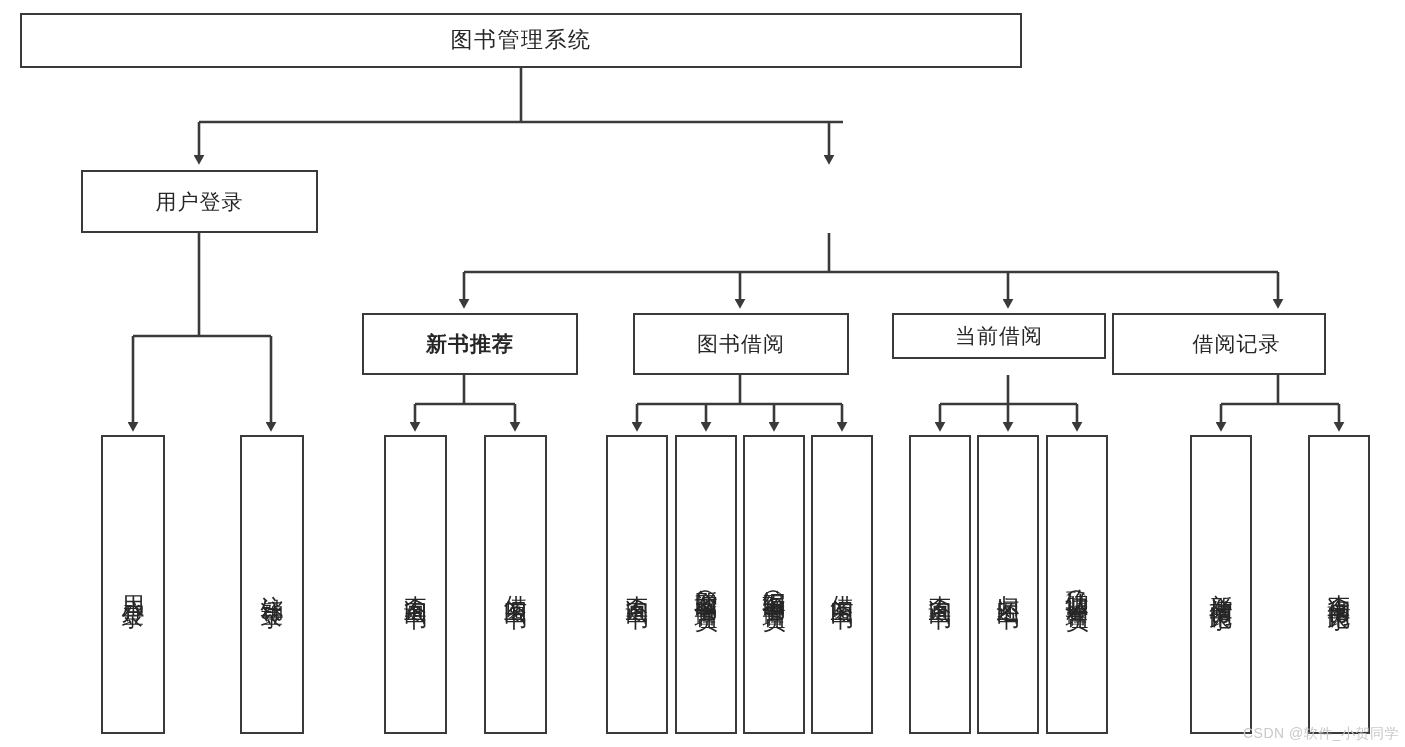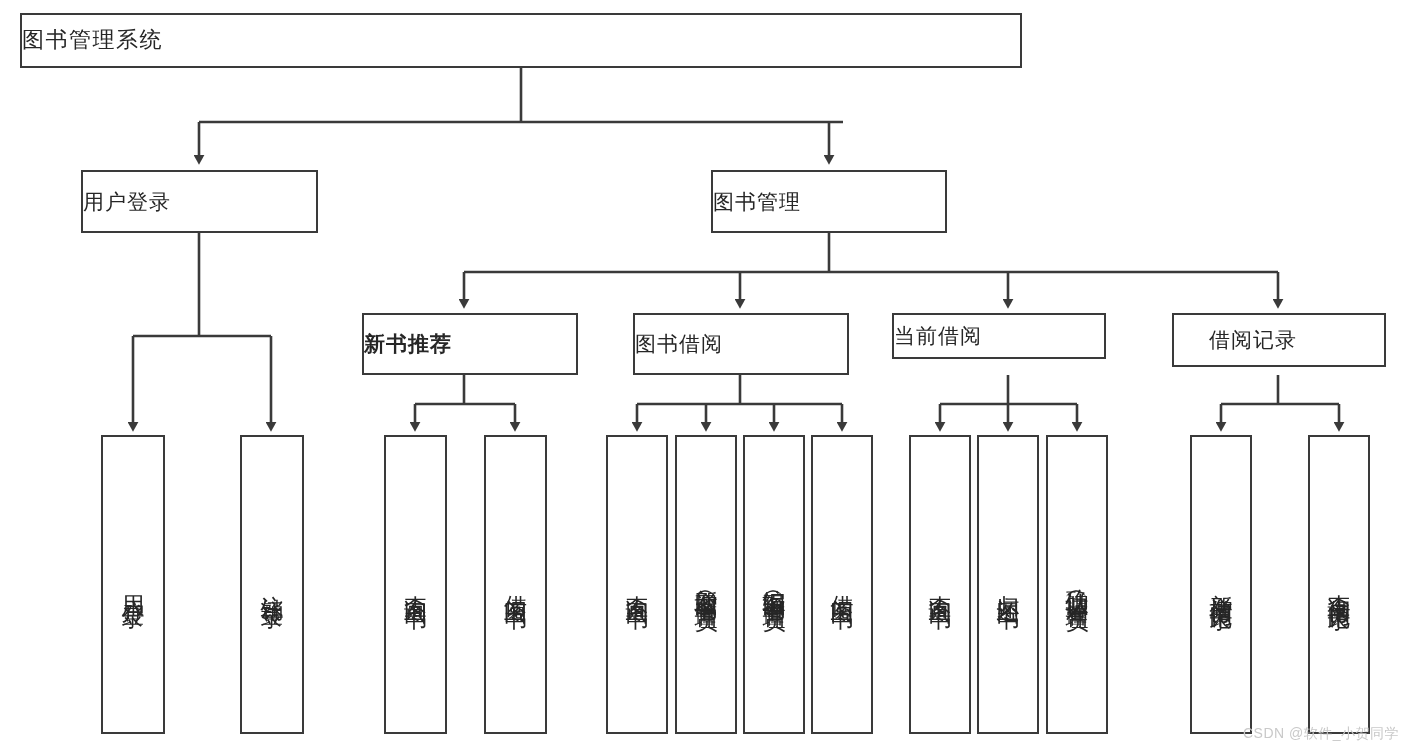--- a/index.html
+++ b/index.html
@@ -3,21 +3,21 @@
 <meta charset="utf-8">
 <style>
   html,body{margin:0;padding:0;background:#ffffff;}
   body{width:1405px;height:747px;overflow:hidden;
        font-family:"Liberation Sans","DejaVu Sans",sans-serif;}
   #stage{position:relative;width:1405px;height:747px;background:#fff;}
   svg.edges{position:absolute;left:0;top:0;width:1405px;height:747px;pointer-events:none;}
 
   .node{position:absolute;box-sizing:border-box;background:#ffffff;
         border:2.5px solid #3a3a3a;display:flex;align-items:center;
-        justify-content:flex-start;color:#262626;}
+        justify-content:center;color:#262626;}
   .node .lbl{display:block;line-height:1.12;text-align:center;}
 
   
   .h-node .lbl{font-size:21px;letter-spacing:1px;white-space:nowrap;}
   .root .lbl{font-size:22px;letter-spacing:1.5px;}
 
   
   .v-node{align-items:center;justify-content:center;padding:6px 0;}
   .v-node .lbl{writing-mode:vertical-rl;text-orientation:upright;
                font-size:23px;letter-spacing:4px;line-height:1.0;
@@ -82,34 +82,31 @@
     </g>
   </svg>
 
   <div class="node h-node root" style="left:20px;top:13px;width:1002px;height:55px;">
     <span class="lbl">图书管理系统</span>
   </div>
 
   <div class="node h-node" style="left:81px;top:170px;width:237px;height:63px;">
     <span class="lbl">用户登录</span>
   </div>
-  <div class="node h-node" style="left:711px;top:170px;width:236px;height:63px;">
-    <span class="lbl">图书管理</span>
-  </div>
 
   <div class="node h-node" style="left:362px;top:313px;width:216px;height:62px;font-weight:bold;">
     <span class="lbl">新书推荐</span>
   </div>
   <div class="node h-node" style="left:633px;top:313px;width:216px;height:62px;">
     <span class="lbl">图书借阅</span>
   </div>
   <div class="node h-node" style="left:892px;top:313px;width:214px;height:46px;">
     <span class="lbl">当前借阅</span>
   </div>
-  <div class="node h-node" style="left:1172px;top:313px;width:214px;height:54px;padding-left:35px;">
+  <div class="node h-node" style="left:1112px;top:313px;width:214px;height:62px;padding-left:35px;">
     <span class="lbl">借阅记录</span>
   </div>
 
   <div class="node v-node" style="left:101px;top:435px;width:64px;height:299px;">
     <span class="lbl">用户登录</span>
   </div>
   <div class="node v-node" style="left:240px;top:435px;width:64px;height:299px;">
     <span class="lbl">注销登录</span>
   </div>
 

